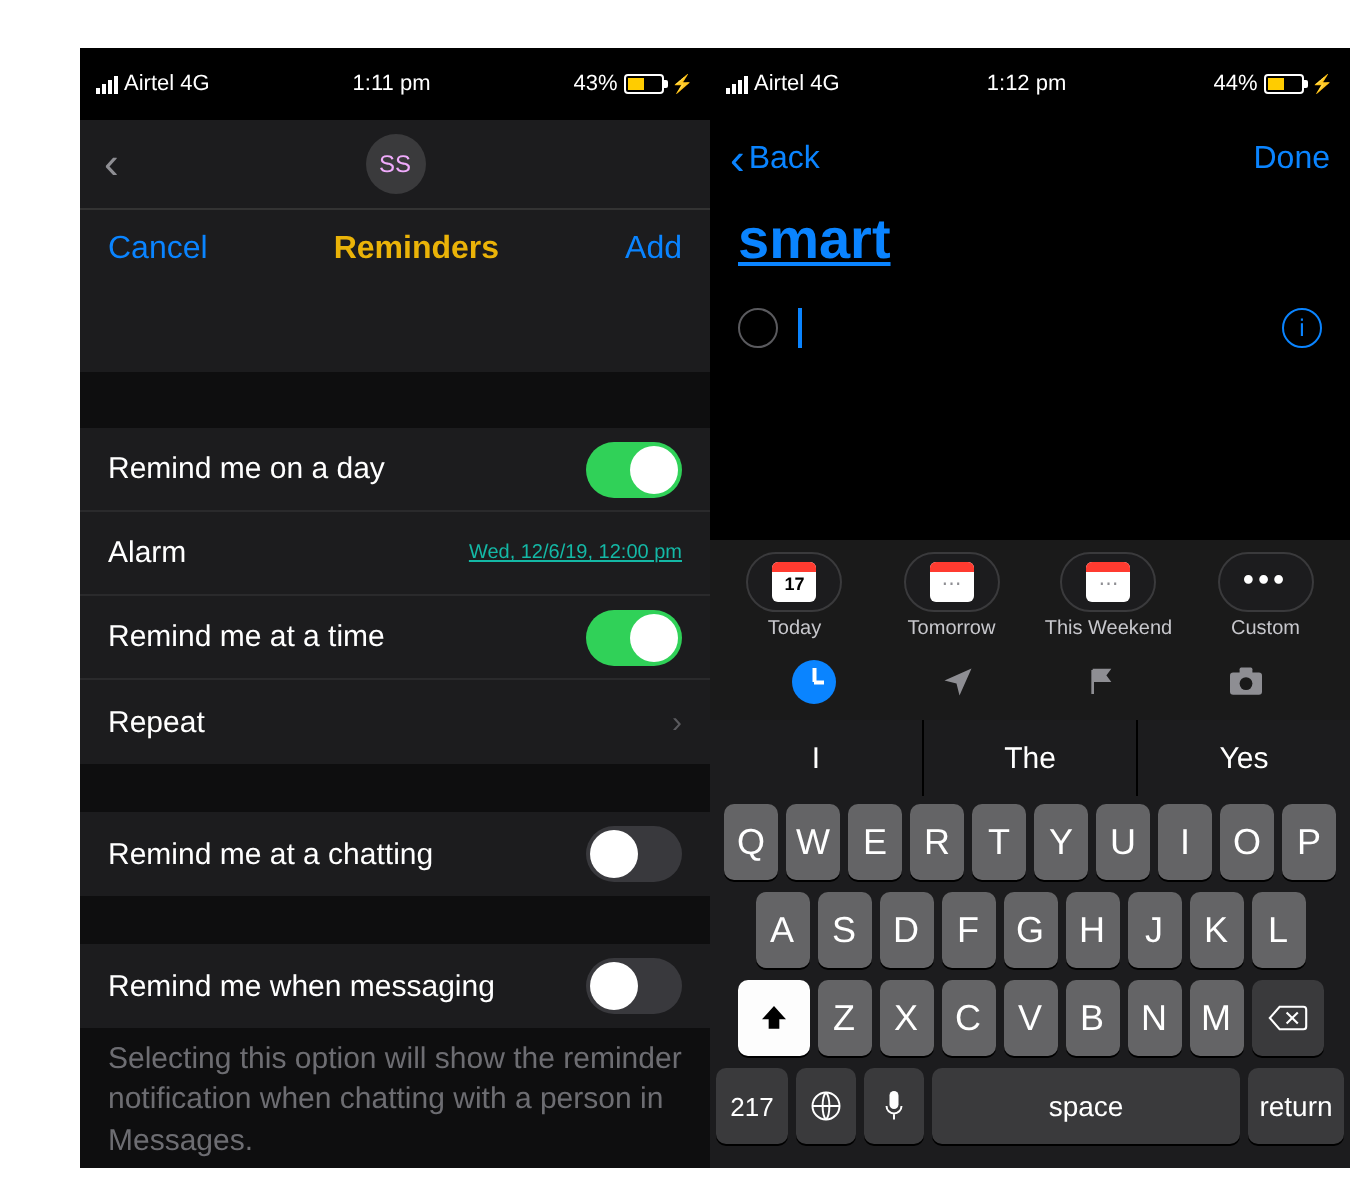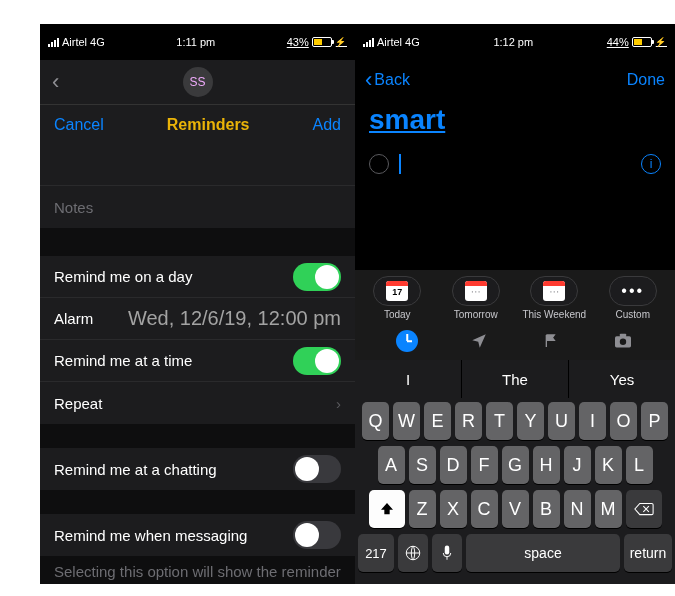--- a/index.html
+++ b/index.html
@@ -2,21 +2,21 @@
 <html><head>
 <meta charset="utf-8">
 <style>
   * { box-sizing: border-box; margin: 0; padding: 0; font-family: -apple-system, Helvetica, Arial, sans-serif; }
   body { background: #fff; width: 675px; height: 596px; display: flex; }
   .phone { width: 315px; height: 560px; background: #000; position: relative; overflow: hidden; }
   .phone.left { margin-left: 40px; margin-top: 24px; }
   .phone.right { margin-left: 0; margin-top: 24px; width: 320px; }
   .status { height: 14px; display: flex; align-items: center; justify-content: space-between; padding: 18px 8px; color: #fff; font-size: 11px; }
   .status .sleft { display: flex; align-items: center; gap: 3px; }
-  .status .sright { display: flex; align-items: center; gap: 3px; text-decoration: underline; }
+  .status .sright { display: flex; align-items: center; gap: 3px; }
   .sigbars { display: inline-flex; align-items: flex-end; gap: 1px; }
   .sigbars span { width: 2px; background: #fff; display: inline-block; }
   .sigbars span:nth-child(1){height:3px} .sigbars span:nth-child(2){height:5px} .sigbars span:nth-child(3){height:7px} .sigbars span:nth-child(4){height:9px}
   .battery { width: 20px; height: 10px; border: 1px solid #fff; border-radius: 2px; position: relative; }
   .battery::after { content:''; position:absolute; right:-3px; top:2px; width:2px; height:4px; background:#fff; border-radius:0 1px 1px 0; }
   .battery .fill { position:absolute; left:1px; top:1px; bottom:1px; background:#ffcc00; }
   .lightning { font-size:9px; margin-left:1px; }
 
   
   .hdr1 { height: 44px; display:flex; align-items:center; justify-content:center; position:relative; background:#1c1c1e; }
@@ -25,21 +25,21 @@
   .modal-top { height: 40px; display:flex; align-items:center; justify-content:space-between; padding:0 14px; background:#1c1c1e; border-top:.5px solid #333;}
   .modal-top .link { color:#0a84ff; font-size:16px; }
   .modal-top .title { color:#eab308; font-size:16px; font-weight:600; }
 
   .section { background:#1c1c1e; }
   .spacer { height: 28px; background:#0e0e0f; }
   .spacer2 { height: 24px; background:#0e0e0f; }
   .cell { min-height:42px; display:flex; align-items:center; justify-content:space-between; padding:0 14px; color:#fff; font-size:15px; border-bottom:.5px solid #2a2a2c; }
   .cell:last-child { border-bottom:none; }
   .cell .label { color:#fff; }
-  .cell .value { color:#a3a3a3; font-size:20px; }
+  .cell .value { color:#14b8a6; font-size:10px;text-decoration:underline; }
   .cell.notes .label { color:#6d6d72; }
   .cell.title-input { height:38px; }
   .chevron { color:#5a5a5e; font-size:15px; }
   .toggle { width:48px; height:28px; border-radius:14px; background:#39393d; position:relative; }
   .toggle.on { background:#30d158; }
   .toggle .knob { width:24px; height:24px; border-radius:50%; background:#fff; position:absolute; top:2px; left:2px; transition:left .1s; }
   .toggle.on .knob { left:22px; }
   .footnote { color:#6d6d72; font-size:15px; padding:6px 14px 0; line-height:1.35; background:#0e0e0f;}
 
   
@@ -116,23 +116,20 @@
   <div class="modal-top">
     <span class="link">Cancel</span>
     <span class="title">Reminders</span>
     <span class="link">Add</span>
   </div>
 
   <div class="section">
     <div class="cell title-input">
         <span class="label"></span>
       </div>
-    <div class="cell notes">
-        <span class="label">Notes</span>
-      </div>
   </div>
 
   <div class="spacer"></div>
 
   <div class="section">
     <div class="cell">
       <span class="label">Remind me on a day</span>
       <div class="toggle on">
           <div class="knob"></div>
         </div>

